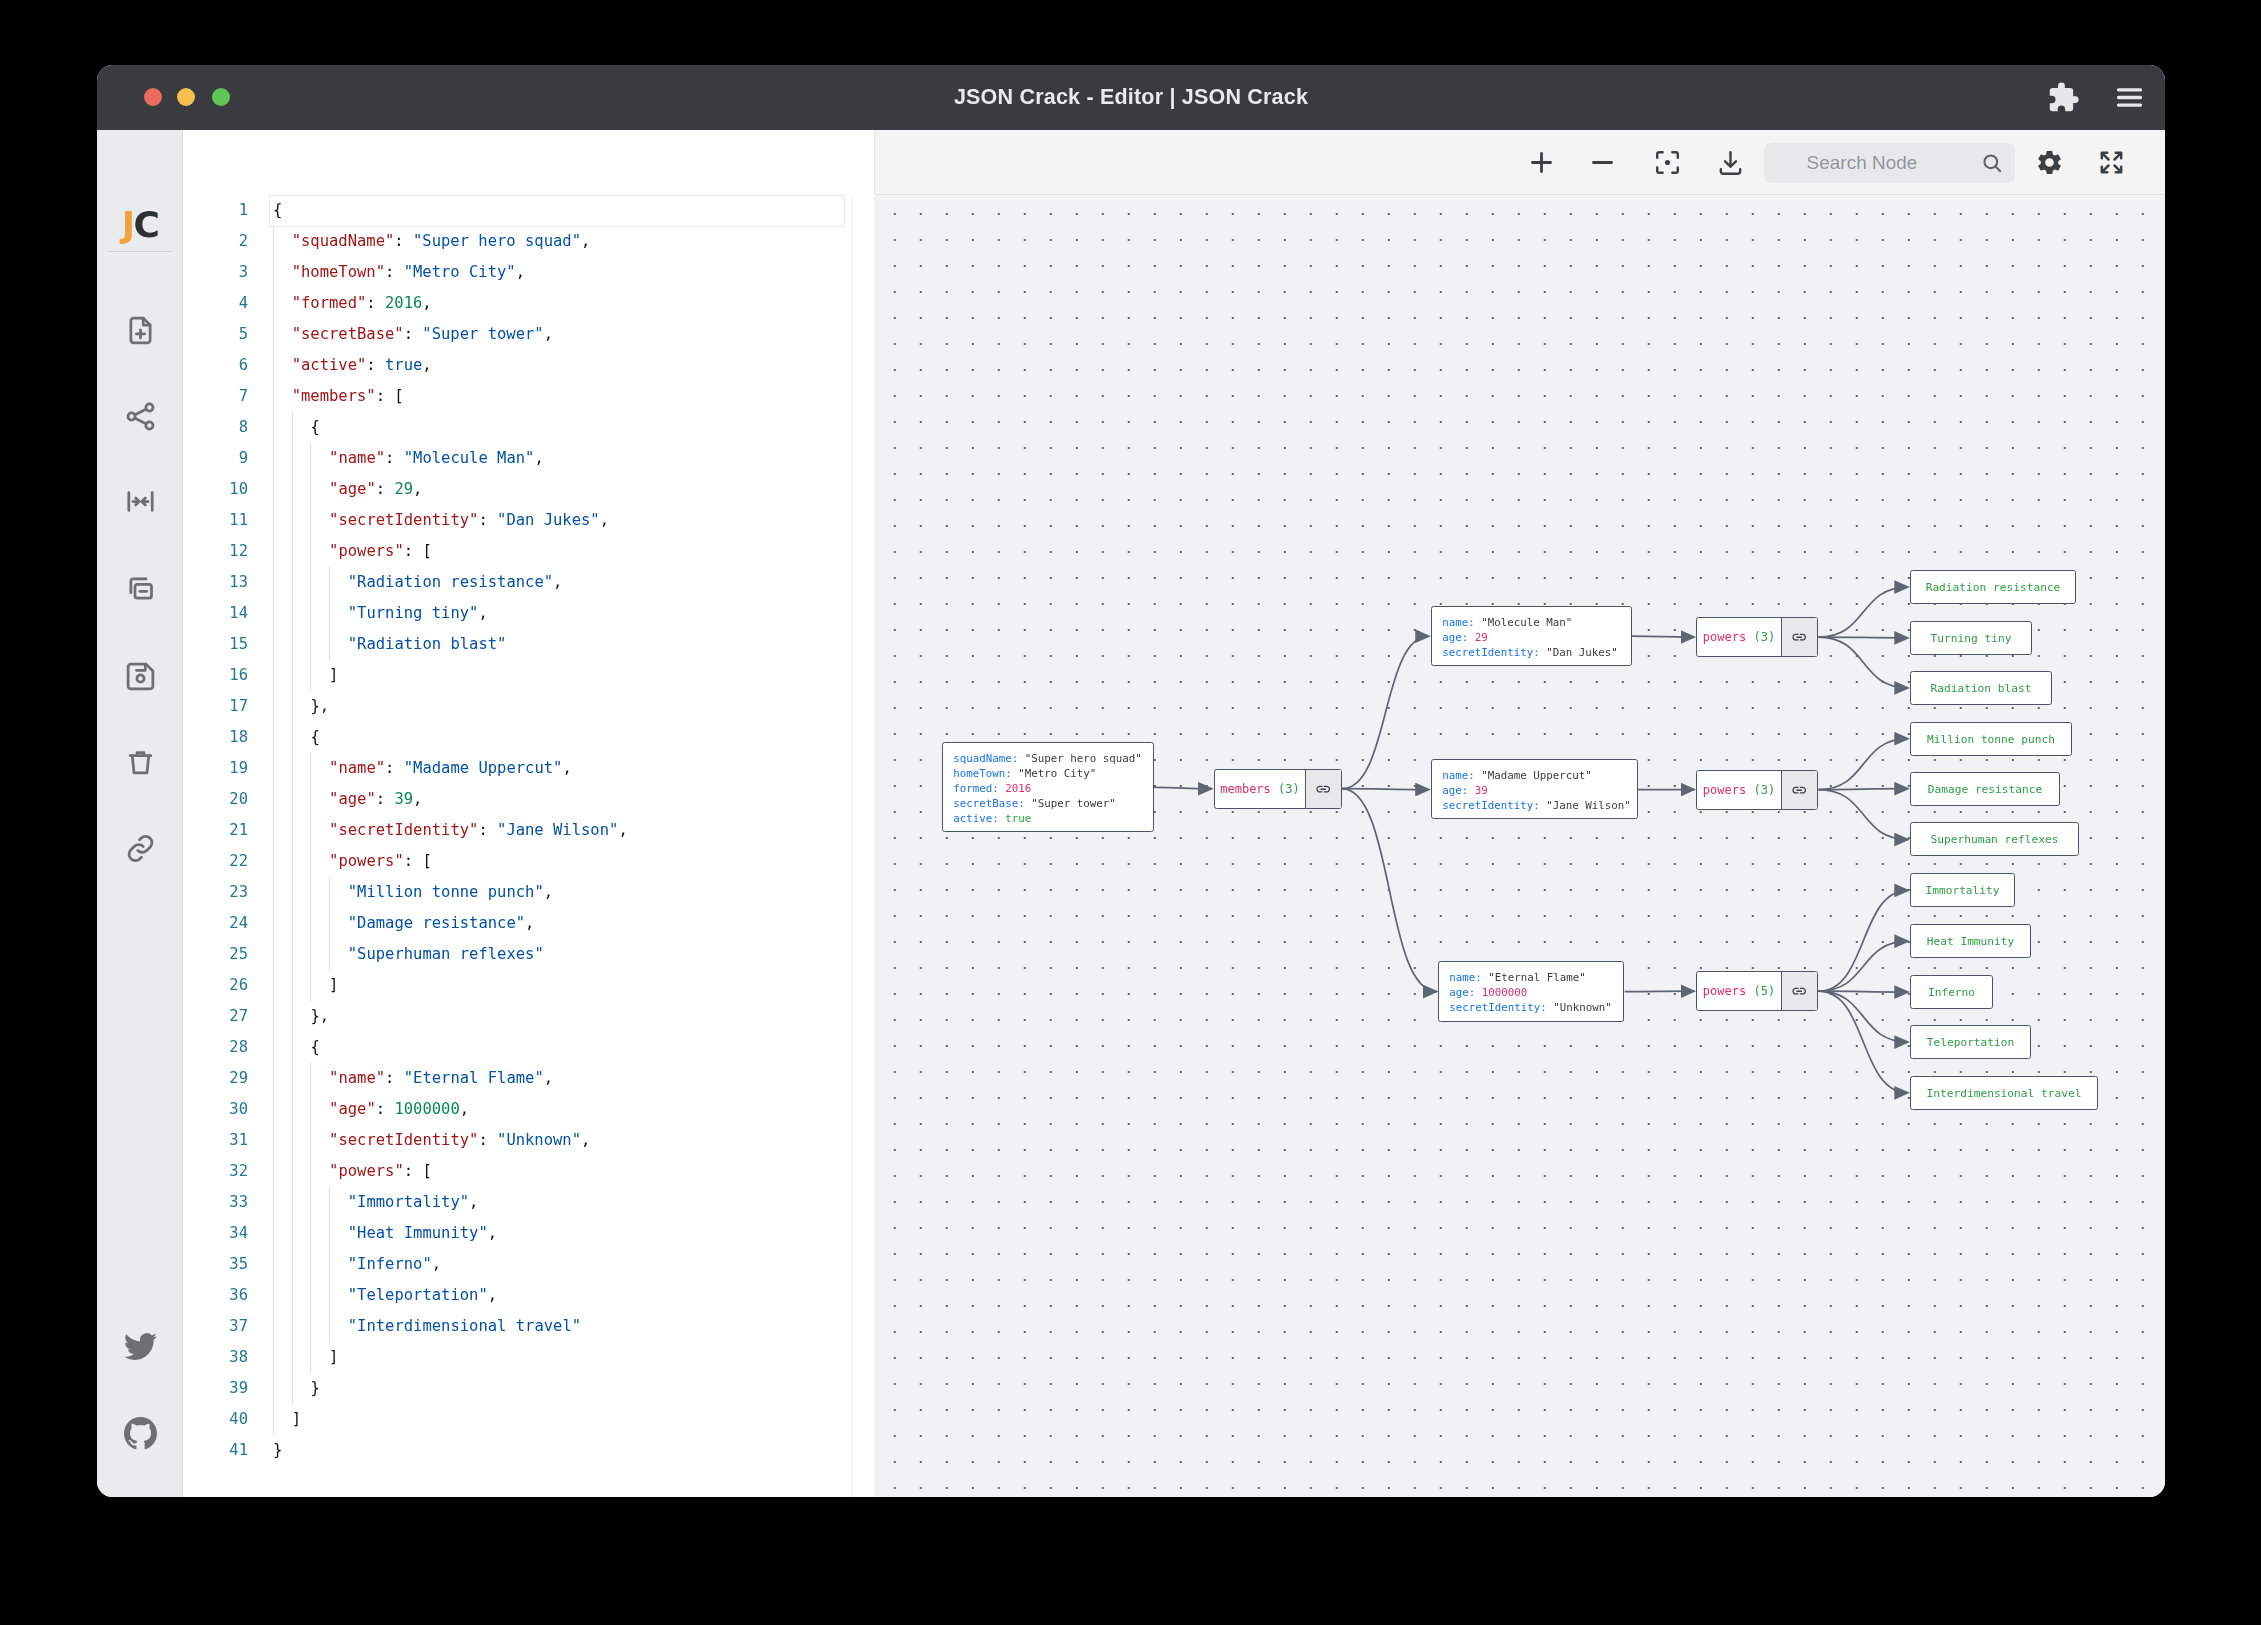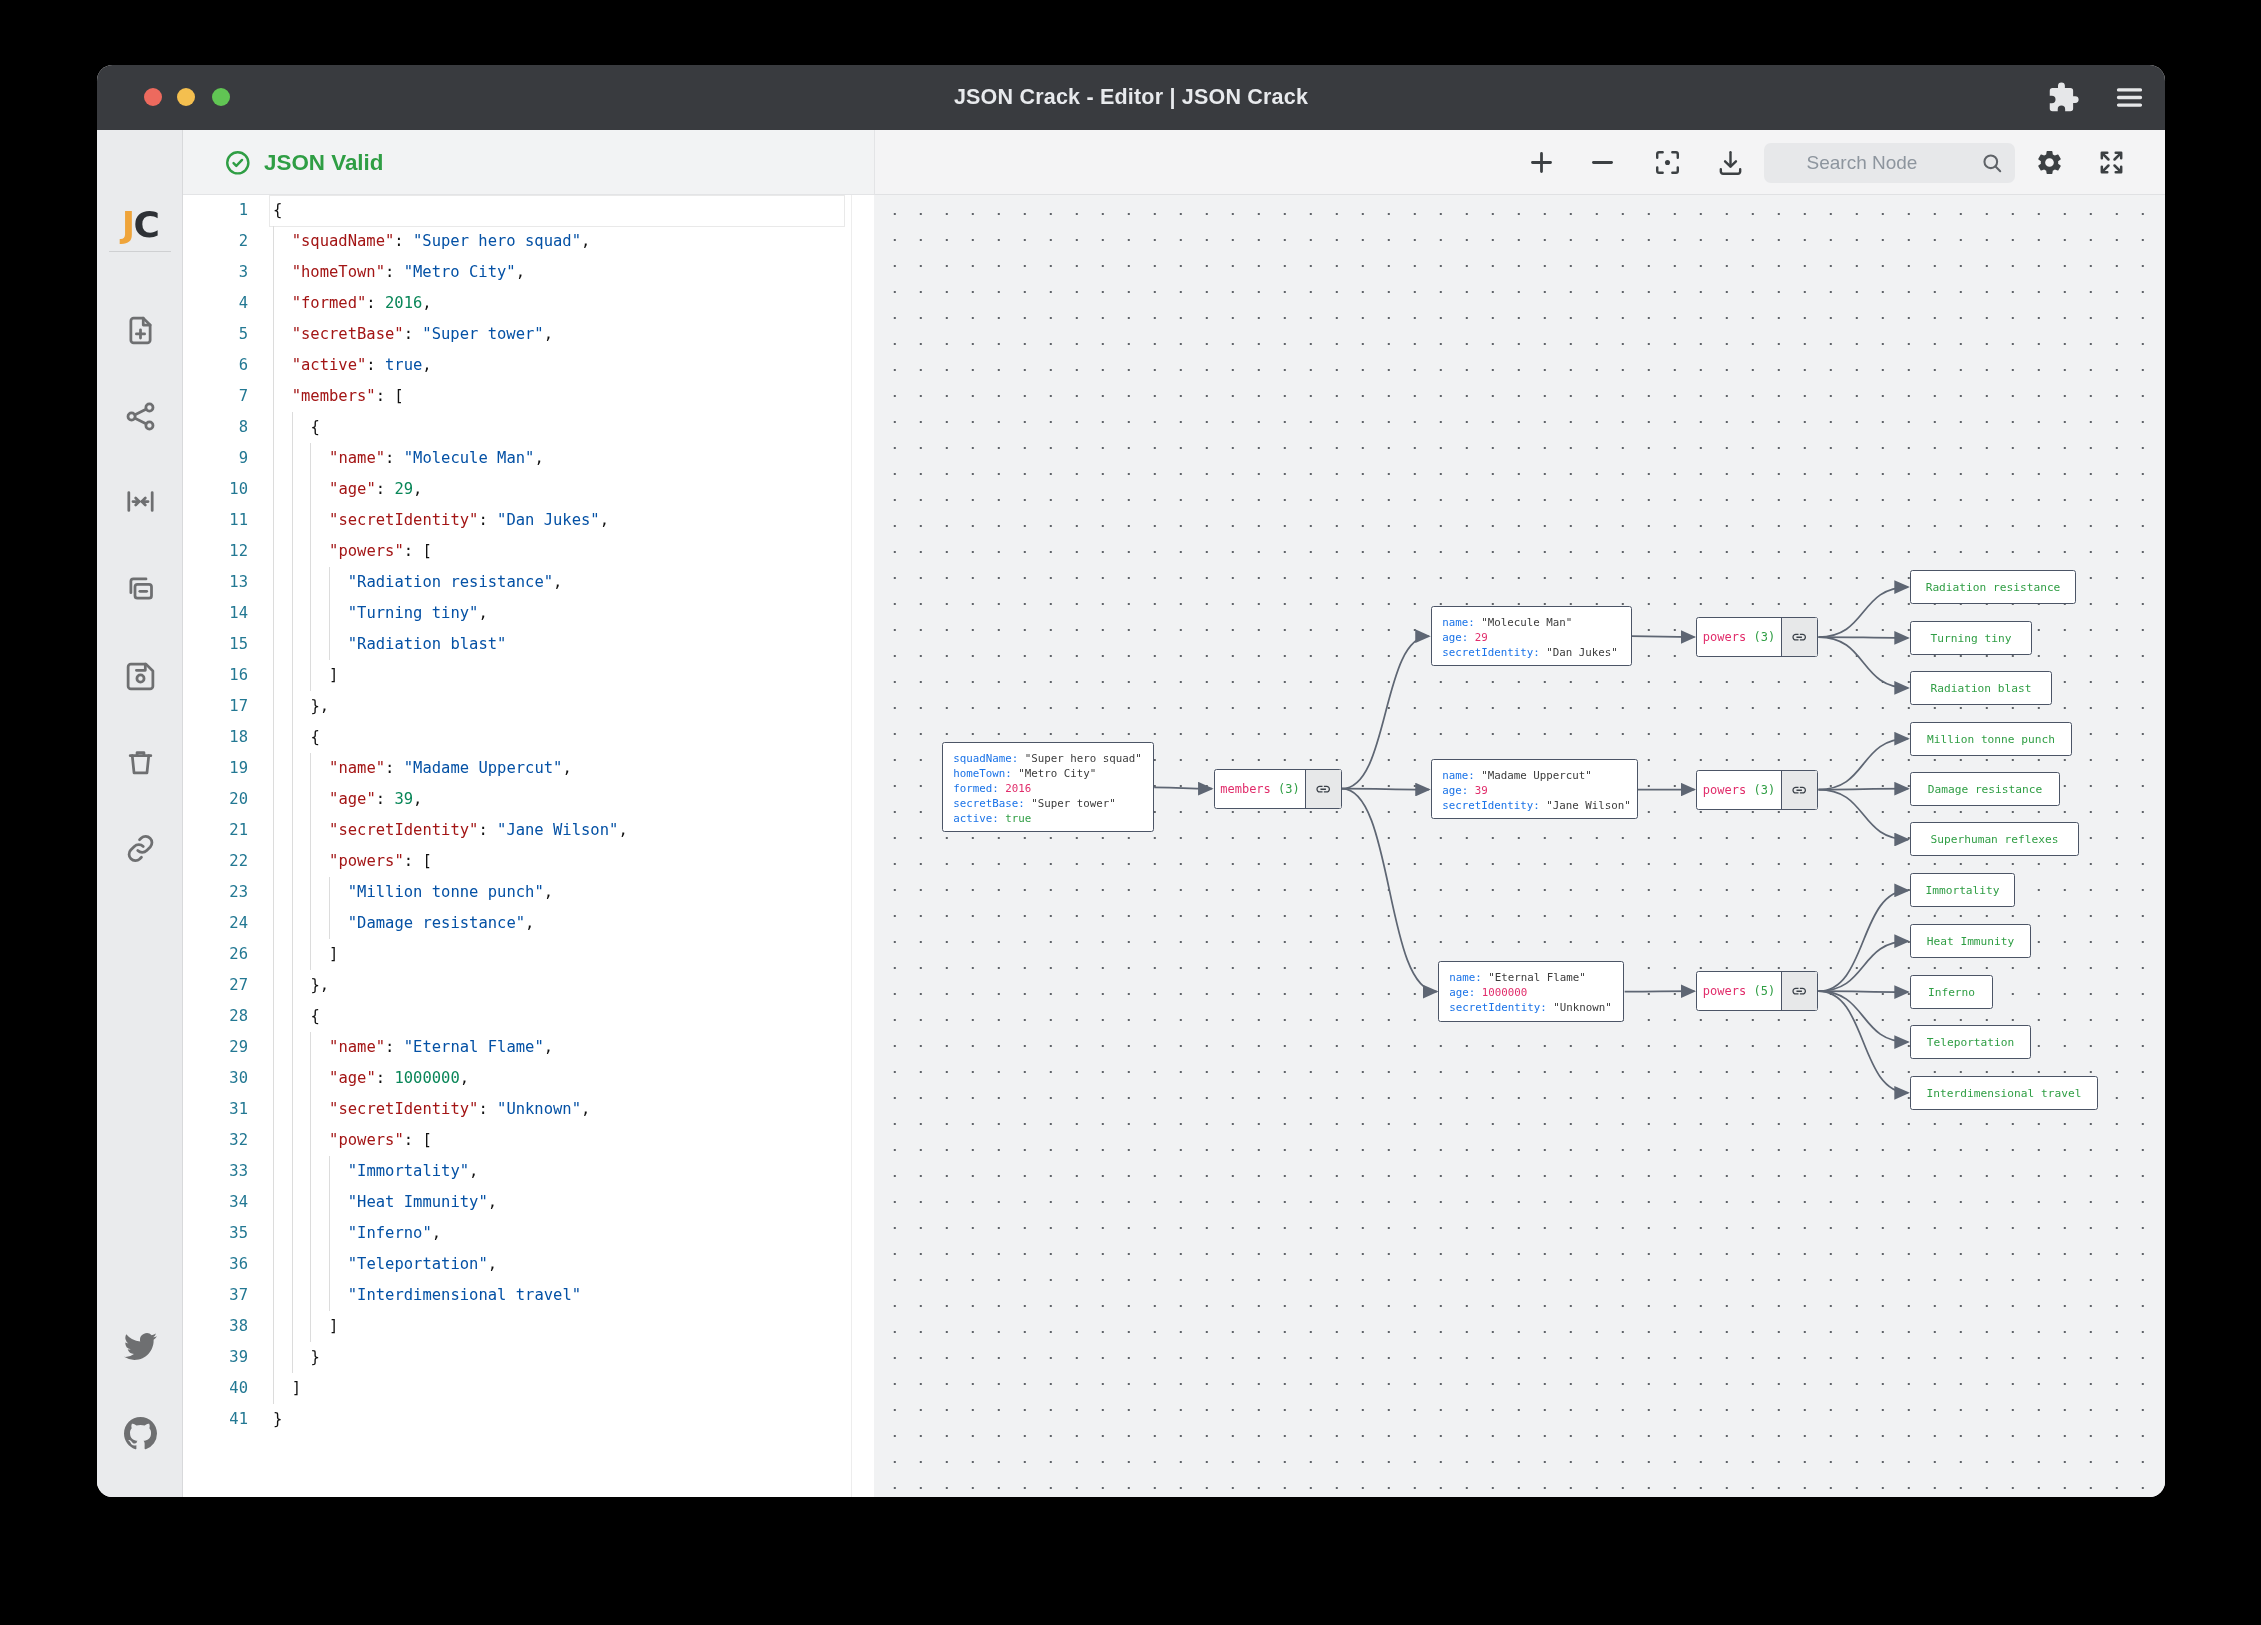--- a/index.html
+++ b/index.html
@@ -147,29 +147,20 @@
         <div class="side-ico" style="top: 1200px;"><svg viewBox="0 0 24 24" fill="currentColor">
             <path d="M23.95 4.57a10 10 0 0 1-2.82.78 4.96 4.96 0 0 0 2.16-2.72c-.95.56-2 .97-3.13 1.19a4.92 4.92 0 0 0-8.38 4.48A13.98 13.98 0 0 1 1.64 3.16a4.92 4.92 0 0 0 1.52 6.57 4.9 4.9 0 0 1-2.23-.61v.06a4.92 4.92 0 0 0 3.95 4.83 5 5 0 0 1-2.21.08 4.94 4.94 0 0 0 4.6 3.42A9.87 9.87 0 0 1 0 19.54a13.94 13.94 0 0 0 7.55 2.21c9.05 0 14-7.5 14-13.99 0-.21 0-.42-.02-.63a10 10 0 0 0 2.42-2.56z"></path>
           </svg></div>
         <div class="side-ico" style="top: 1287px;"><svg viewBox="0 0 24 24" fill="currentColor">
             <path d="M12 0C5.37 0 0 5.37 0 12c0 5.31 3.44 9.8 8.2 11.39.6.1.83-.26.83-.57 0-.29-.02-1.23-.02-2.24-3.01.56-3.79-.73-4.03-1.41-.14-.34-.72-1.41-1.23-1.69-.42-.23-1.02-.78-.02-.8.95-.01 1.62.87 1.85 1.23 1.08 1.82 2.8 1.31 3.5.99.1-.78.42-1.31.76-1.6-2.67-.3-5.46-1.34-5.46-5.93 0-1.31.47-2.38 1.23-3.22-.12-.3-.54-1.53.12-3.18 0 0 1-.32 3.3 1.23a11.2 11.2 0 0 1 6 0c2.3-1.56 3.3-1.23 3.3-1.23.66 1.65.24 2.88.12 3.18.77.84 1.23 1.9 1.23 3.22 0 4.61-2.8 5.63-5.48 5.93.44.37.81 1.1.81 2.22 0 1.6-.02 2.9-.02 3.3 0 .32.23.7.83.57A12.02 12.02 0 0 0 24 12c0-6.63-5.37-12-12-12z"></path>
           </svg></div>
       </div>
   </div>
 
   <div class="editor">
-    <div class="ed-header">
-      <div class="valid-ico">
-        <svg viewBox="0 0 24 24" fill="none" stroke="currentColor" stroke-width="2.1" stroke-linecap="round" stroke-linejoin="round">
-            <circle cx="12" cy="12" r="9.2"></circle>
-            <path d="m8.3 12.3 2.4 2.4 5-5.2"></path>
-          </svg>
-      </div>
-      <div class="valid-txt">JSON Valid</div>
-    </div>
     <div class="code" id="code-area">
       <div class="cur-line"></div>
     <div class="line"><span class="ln">1</span><span class="lsp"></span><span class="tk-p">{</span></div>
         <div class="line"><span class="ln">2</span><span class="lsp"></span><span class="g"></span><span class="tk-k">"squadName"</span><span class="tk-p">: </span><span class="tk-s">"Super hero squad"</span><span class="tk-p">,</span></div>
         <div class="line"><span class="ln">3</span><span class="lsp"></span><span class="g"></span><span class="tk-k">"homeTown"</span><span class="tk-p">: </span><span class="tk-s">"Metro City"</span><span class="tk-p">,</span></div>
         <div class="line"><span class="ln">4</span><span class="lsp"></span><span class="g"></span><span class="tk-k">"formed"</span><span class="tk-p">: </span><span class="tk-num">2016</span><span class="tk-p">,</span></div>
         <div class="line"><span class="ln">5</span><span class="lsp"></span><span class="g"></span><span class="tk-k">"secretBase"</span><span class="tk-p">: </span><span class="tk-s">"Super tower"</span><span class="tk-p">,</span></div>
         <div class="line"><span class="ln">6</span><span class="lsp"></span><span class="g"></span><span class="tk-k">"active"</span><span class="tk-p">: </span><span class="tk-b">true</span><span class="tk-p">,</span></div>
         <div class="line"><span class="ln">7</span><span class="lsp"></span><span class="g"></span><span class="tk-k">"members"</span><span class="tk-p">: [</span></div>
         <div class="line"><span class="ln">8</span><span class="lsp"></span><span class="g"></span><span class="g"></span><span class="tk-p">{</span></div>
@@ -182,20 +173,21 @@
         <div class="line"><span class="ln">15</span><span class="lsp"></span><span class="g"></span><span class="g"></span><span class="g"></span><span class="g"></span><span class="tk-s">"Radiation blast"</span></div>
         <div class="line"><span class="ln">16</span><span class="lsp"></span><span class="g"></span><span class="g"></span><span class="g"></span><span class="tk-p">]</span></div>
         <div class="line"><span class="ln">17</span><span class="lsp"></span><span class="g"></span><span class="g"></span><span class="tk-p">},</span></div>
         <div class="line"><span class="ln">18</span><span class="lsp"></span><span class="g"></span><span class="g"></span><span class="tk-p">{</span></div>
         <div class="line"><span class="ln">19</span><span class="lsp"></span><span class="g"></span><span class="g"></span><span class="g"></span><span class="tk-k">"name"</span><span class="tk-p">: </span><span class="tk-s">"Madame Uppercut"</span><span class="tk-p">,</span></div>
         <div class="line"><span class="ln">20</span><span class="lsp"></span><span class="g"></span><span class="g"></span><span class="g"></span><span class="tk-k">"age"</span><span class="tk-p">: </span><span class="tk-num">39</span><span class="tk-p">,</span></div>
         <div class="line"><span class="ln">21</span><span class="lsp"></span><span class="g"></span><span class="g"></span><span class="g"></span><span class="tk-k">"secretIdentity"</span><span class="tk-p">: </span><span class="tk-s">"Jane Wilson"</span><span class="tk-p">,</span></div>
         <div class="line"><span class="ln">22</span><span class="lsp"></span><span class="g"></span><span class="g"></span><span class="g"></span><span class="tk-k">"powers"</span><span class="tk-p">: [</span></div>
         <div class="line"><span class="ln">23</span><span class="lsp"></span><span class="g"></span><span class="g"></span><span class="g"></span><span class="g"></span><span class="tk-s">"Million tonne punch"</span><span class="tk-p">,</span></div>
         <div class="line"><span class="ln">24</span><span class="lsp"></span><span class="g"></span><span class="g"></span><span class="g"></span><span class="g"></span><span class="tk-s">"Damage resistance"</span><span class="tk-p">,</span></div>
+        <div class="line"><span class="ln">25</span><span class="lsp"></span><span class="g"></span><span class="g"></span><span class="g"></span><span class="g"></span><span class="tk-s">"Superhuman reflexes"</span></div>
         <div class="line"><span class="ln">26</span><span class="lsp"></span><span class="g"></span><span class="g"></span><span class="g"></span><span class="tk-p">]</span></div>
         <div class="line"><span class="ln">27</span><span class="lsp"></span><span class="g"></span><span class="g"></span><span class="tk-p">},</span></div>
         <div class="line"><span class="ln">28</span><span class="lsp"></span><span class="g"></span><span class="g"></span><span class="tk-p">{</span></div>
         <div class="line"><span class="ln">29</span><span class="lsp"></span><span class="g"></span><span class="g"></span><span class="g"></span><span class="tk-k">"name"</span><span class="tk-p">: </span><span class="tk-s">"Eternal Flame"</span><span class="tk-p">,</span></div>
         <div class="line"><span class="ln">30</span><span class="lsp"></span><span class="g"></span><span class="g"></span><span class="g"></span><span class="tk-k">"age"</span><span class="tk-p">: </span><span class="tk-num">1000000</span><span class="tk-p">,</span></div>
         <div class="line"><span class="ln">31</span><span class="lsp"></span><span class="g"></span><span class="g"></span><span class="g"></span><span class="tk-k">"secretIdentity"</span><span class="tk-p">: </span><span class="tk-s">"Unknown"</span><span class="tk-p">,</span></div>
         <div class="line"><span class="ln">32</span><span class="lsp"></span><span class="g"></span><span class="g"></span><span class="g"></span><span class="tk-k">"powers"</span><span class="tk-p">: [</span></div>
         <div class="line"><span class="ln">33</span><span class="lsp"></span><span class="g"></span><span class="g"></span><span class="g"></span><span class="g"></span><span class="tk-s">"Immortality"</span><span class="tk-p">,</span></div>
         <div class="line"><span class="ln">34</span><span class="lsp"></span><span class="g"></span><span class="g"></span><span class="g"></span><span class="g"></span><span class="tk-s">"Heat Immunity"</span><span class="tk-p">,</span></div>
         <div class="line"><span class="ln">35</span><span class="lsp"></span><span class="g"></span><span class="g"></span><span class="g"></span><span class="g"></span><span class="tk-s">"Inferno"</span><span class="tk-p">,</span></div>

